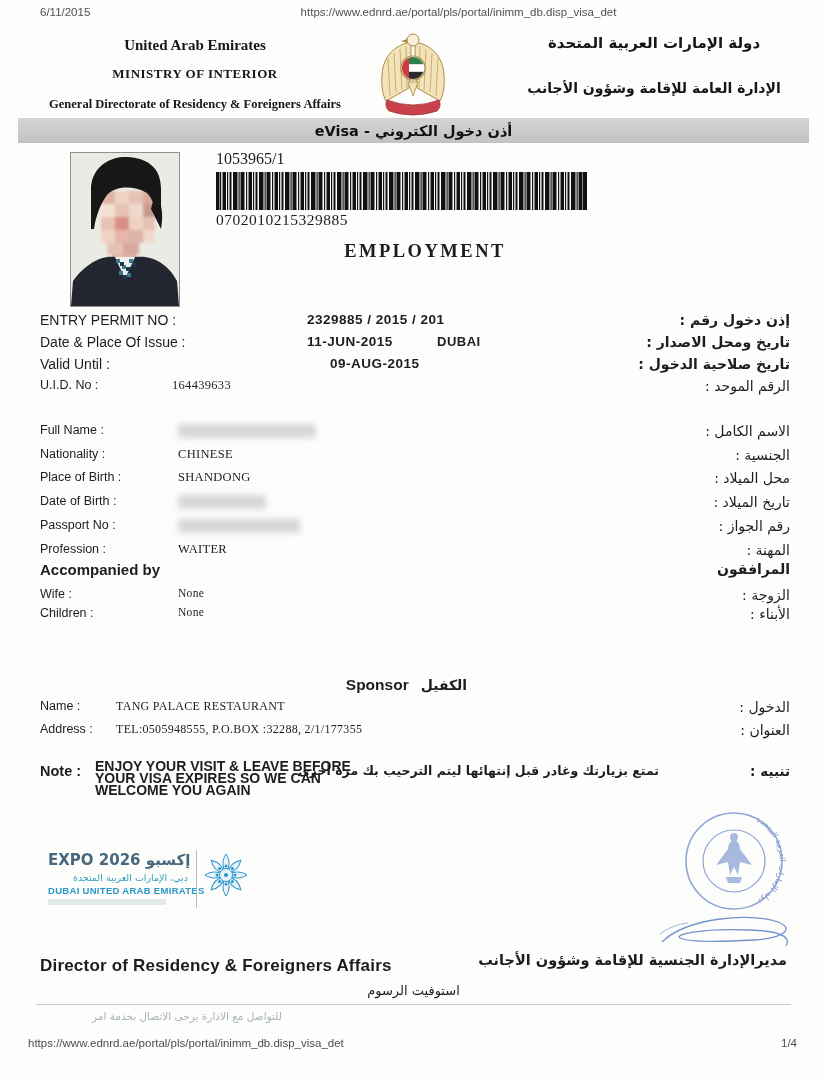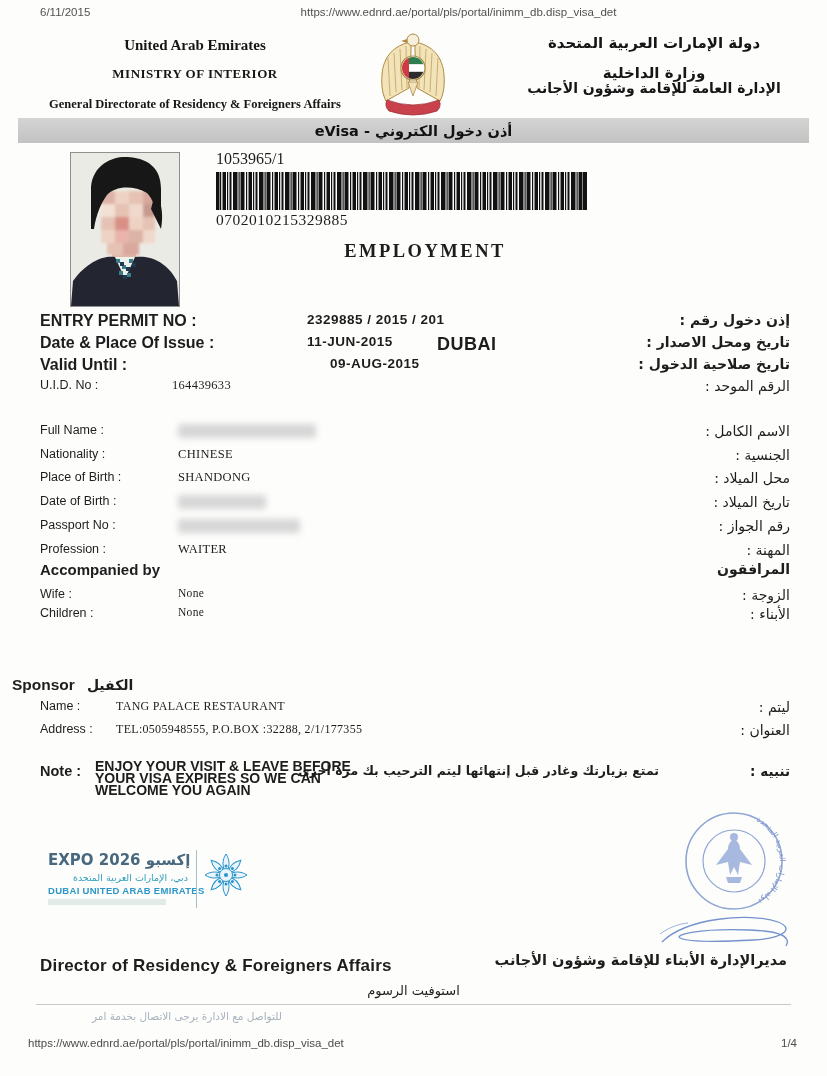--- a/index.html
+++ b/index.html
@@ -26,32 +26,32 @@
   
   .photo{left:70px;top:152px;width:108px;height:153px;border:1px solid #8f8f8f;background:#ebebe5;}
   .serial{left:216px;top:150px;font-family:"Liberation Serif",serif;font-size:16px;}
   .barcode{left:216px;top:172px;}
   .bcnum{left:216px;top:211px;font-family:"Liberation Serif",serif;font-size:15.5px;letter-spacing:.5px;}
   .type-ar{left:295px;width:260px;top:219px;text-align:center;font-family:"DejaVu Sans",sans-serif;font-weight:bold;font-size:17px;}
   .type-en{left:295px;width:260px;top:241px;text-align:center;font-family:"Liberation Serif",serif;font-weight:bold;font-size:18.5px;letter-spacing:2.5px;}
   
   .frow{left:0;right:0;height:22px;}
   .fen{position:absolute;left:40px;font-size:12.5px;white-space:nowrap;}
-  .fen.bl{font-weight:bold;font-size:16px;}
+  .fen.bl{font-weight:normal;font-size:14px;}
   .fen.big{font-weight:bold;font-size:15px;}
   .fvb{position:absolute;left:307px;font-weight:bold;font-size:13.5px;letter-spacing:.5px;white-space:nowrap;}
   .fvb.c2{left:330px;}
-  .fextra{position:absolute;left:437px;font-weight:bold;font-size:18px;letter-spacing:.5px;}
+  .fextra{position:absolute;left:437px;font-weight:bold;font-size:13px;letter-spacing:.5px;}
   .fvs{position:absolute;left:178px;font-family:"Liberation Serif",serif;font-size:12.5px;letter-spacing:.3px;white-space:nowrap;}
   .fvs.uid{left:172px;}
   .far{position:absolute;right:37px;font-family:"DejaVu Sans",sans-serif;font-size:14px;direction:rtl;white-space:nowrap;}
   .far.bl{font-weight:bold;}
   .redact{position:absolute;top:1px;height:14px;background:#d6d6d6;border-radius:2px;filter:blur(3px);}
   
-  .sponsor-head{left:0;right:26px;top:676px;padding-left:12px;}
+  .sponsor-head{left:0;right:26px;top:676px;text-align:center;padding-left:12px;}
   .sp-en{font-weight:bold;font-size:15.5px;}
   .sp-ar{font-family:"DejaVu Sans",sans-serif;font-weight:bold;font-size:14px;margin-left:12px;}
   .sval{position:absolute;left:116px;font-family:"Liberation Serif",serif;font-size:12px;letter-spacing:.3px;white-space:nowrap;}
   
   .note-label{left:40px;top:763px;font-weight:bold;font-size:14.5px;}
   .note-en{left:95px;top:760px;width:300px;font-weight:bold;font-size:14px;line-height:12px;}
   .note-ar{right:168px;top:763px;font-family:"DejaVu Sans",sans-serif;font-size:12.5px;font-weight:bold;direction:rtl;}
   .note-arlabel{right:37px;top:763px;font-family:"DejaVu Sans",sans-serif;font-size:13.5px;font-weight:bold;direction:rtl;}
   
   .expo{left:48px;top:851px;width:140px;}
@@ -113,21 +113,20 @@
         <rect x="35" y="41.8" width="16" height="7.2" fill="#2b2b2b"></rect>
       </g>
 
       <path d="M34 52 L39 66 L44 52 Z" fill="#f3e3b8" stroke="#ad8a42" stroke-width="0.8"></path>
 
       <path d="M13 70 Q39 80 65 70 Q68 76 63 81 Q39 89 15 81 Q10 76 13 70 Z" fill="#c8414b" stroke="#a03038" stroke-width="0.8"></path>
     </svg>
   </div>
 
   <div class="abs hdr-ar har1">دولة الإمارات العربية المتحدة</div>
-  <div class="abs hdr-ar har2">وزارة الداخلية</div>
   <div class="abs hdr-ar har3">الإدارة العامة للإقامة وشؤون الأجانب</div>
 
   <div class="abs banner">أذن دخول الكتروني - eVisa</div>
 
   <div class="abs photo">
     <svg width="108" height="153" viewBox="0 0 108 153">
       <defs>
           <filter id="pixblur">
             <feGaussianBlur stdDeviation="1.4"></feGaussianBlur>
           </filter>
@@ -263,21 +262,21 @@
     <span class="fvs" style="font-size:11.5px">None</span>
     <span class="far">الأبناء :</span>
   </div>
 
   <div class="abs sponsor-head">
     <span class="sp-en">Sponsor</span><span class="sp-ar">الكفيل</span>
   </div>
   <div class="abs frow" style="top:699px">
     <span class="fen">Name :</span>
     <span class="sval">TANG PALACE RESTAURANT</span>
-    <span class="far">ليتم :</span>
+    <span class="far">الدخول :</span>
   </div>
   <div class="abs frow" style="top:722px">
     <span class="fen">Address :</span>
     <span class="sval">TEL:0505948555, P.O.BOX :32288, 2/1/177355</span>
     <span class="far">العنوان :</span>
   </div>
 
   <div class="abs note-label">Note :</div>
   <div class="abs note-en">ENJOY YOUR VISIT &amp; LEAVE BEFORE YOUR VISA EXPIRES SO WE CAN WELCOME YOU AGAIN</div>
   <div class="abs note-ar">تمتع بزيارتك وغادر قبل إنتهائها ليتم الترحيب بك مرة أخرى</div>
@@ -337,21 +336,21 @@
     </svg>
   </div>
   <div class="abs" style="left:658px;top:908px">
     <svg width="148" height="52" viewBox="0 0 148 52">
       <path d="M4 34 C28 10 92 4 120 14 C136 20 128 30 96 32 C60 34 30 34 22 30 C16 27 40 20 92 22 C120 23 134 28 128 38" fill="none" stroke="#5b7fc4" stroke-width="1.3" opacity="0.85"></path>
       <path d="M2 26 C10 20 20 16 30 15" fill="none" stroke="#5b7fc4" stroke-width="1" opacity="0.6"></path>
     </svg>
   </div>
 
   <div class="abs dir-en">Director of Residency &amp; Foreigners Affairs</div>
-  <div class="abs dir-ar">مديرالإدارة الأبناء للإقامة وشؤون الأجانب</div>
+  <div class="abs dir-ar">مديرالإدارة الجنسية للإقامة وشؤون الأجانب</div>
   <div class="abs fees">استوفيت الرسوم</div>
 
   <div class="abs rule"></div>
   <div class="abs contact">للتواصل مع الادارة يرجى الاتصال بخدمة امر</div>
 
   <div class="abs ft-url">https://www.ednrd.ae/portal/pls/portal/inimm_db.disp_visa_det</div>
   <div class="abs ft-page">1/4</div>
 
 </div>
 

